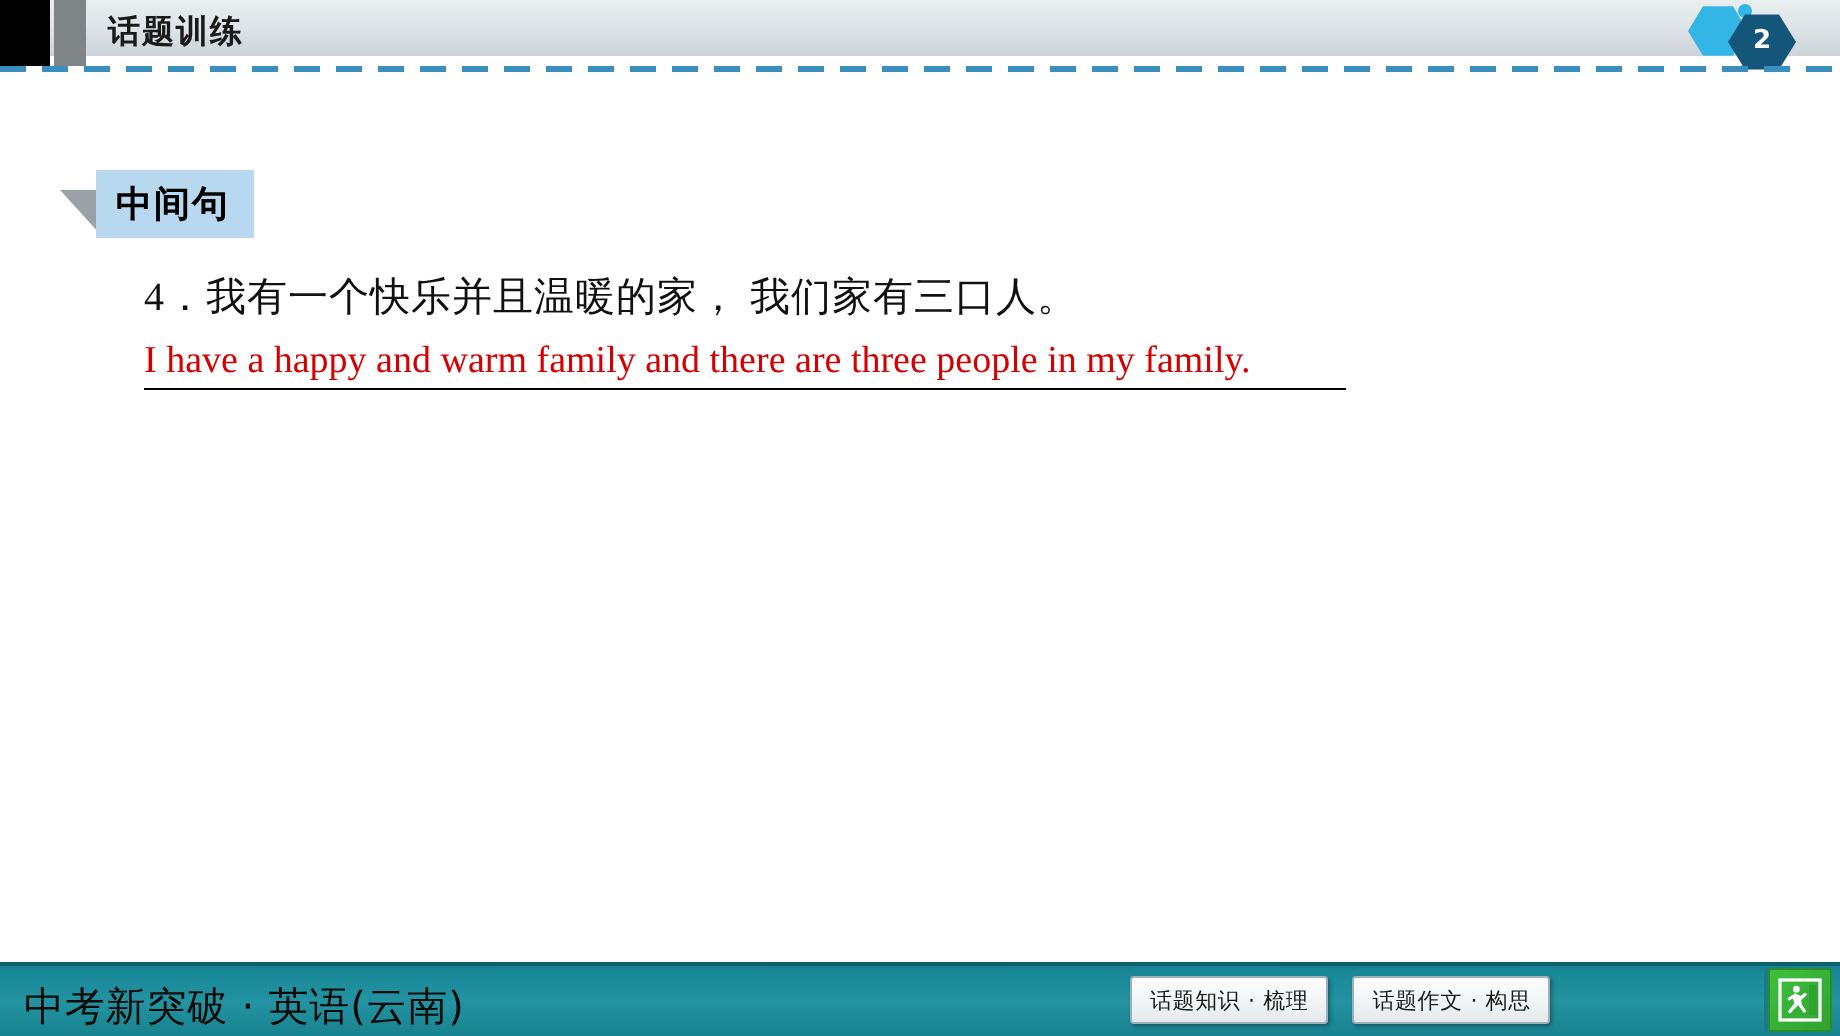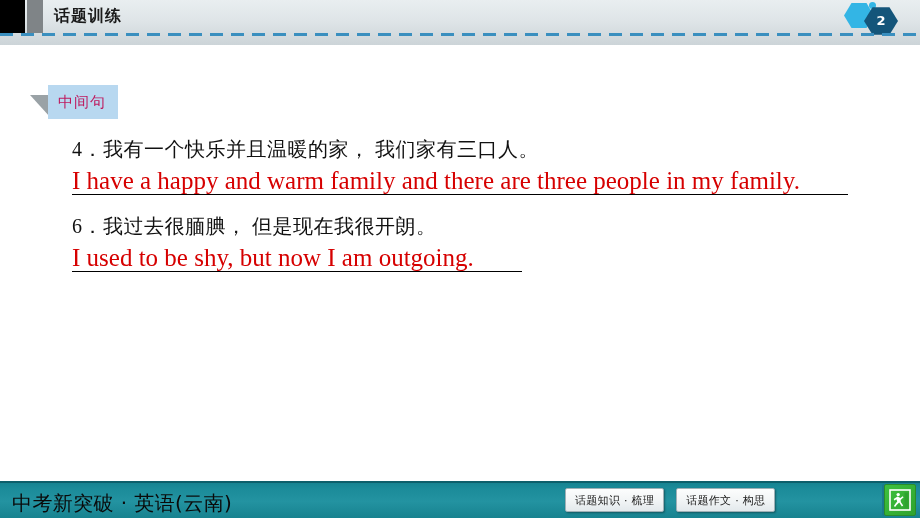--- a/index.html
+++ b/index.html
@@ -13,21 +13,21 @@
     font-family: "Liberation Sans", sans-serif;
     overflow: hidden;
     position: relative;
   }
 
   
   .header {
     position: absolute;
     left: 0; top: 0;
     width: 920px;
-    height: 45px;
+    height: 28px;
     background: linear-gradient(to bottom, #e9eef0 0%, #dfe5e8 45%, #ccd4d8 100%);
   }
   .header-black-block {
     position: absolute;
     left: 0; top: 0;
     width: 25px;
     height: 33px;
     background: #000000;
   }
   .header-gray-block {
@@ -121,23 +121,23 @@
     left: 18px;
     top: 0;
     height: 34px;
     padding: 0 12px 0 10px;
     background: #b8d8f0;
     display: flex;
     align-items: center;
   }
   .section-title-text {
     font-family: "DejaVu Sans", sans-serif;
-    font-size: 15px;
-    font-weight: normal;
-    color: #be185d;
+    font-size: 18px;
+    font-weight: bold;
+    color: #000000;
     letter-spacing: 1px;
     white-space: nowrap;
   }
 
   
   .content {
     position: absolute;
     left: 72px;
     top: 130px;
     width: 800px;
@@ -149,21 +149,21 @@
     font-family: Liberation Serif, serif;
     font-size: 20px;
     color: #111111;
     line-height: 38px;
     white-space: nowrap;
     letter-spacing: 0.5px;
   }
   .en-line {
     display: inline-block;
     font-family: "Liberation Serif", serif;
-    font-size: 25px;
+    font-size: 19px;
     color: #d60000;
     line-height: 26px;
     white-space: nowrap;
     border-bottom: 1.5px solid #000000;
     padding-right: 48px;
     margin-bottom: 8px;
   }
 
   
   .footer {
@@ -256,24 +256,20 @@
 </div>
 
 <div class="content">
 
   <div class="qa-block">
     <div class="cn-line">4．我有一个快乐并且温暖的家， 我们家有三口人。</div>
     <div class="en-line">I have a happy and warm family and there are three people in my family.</div>
   </div>
 
 
-  <div class="qa-block">
-    <div class="cn-line">6．我过去很腼腆， 但是现在我很开朗。</div>
-    <div class="en-line">I used to be shy, but now I am outgoing.</div>
-  </div>
 
 </div>
 
 <div class="footer">
   <div class="footer-topline"></div>
   <div class="footer-left">中考新突破 · 英语(云南)</div>
 </div>
 
 <div class="footer-btns">
   <div class="footer-btn">话题知识 · 梳理</div>

